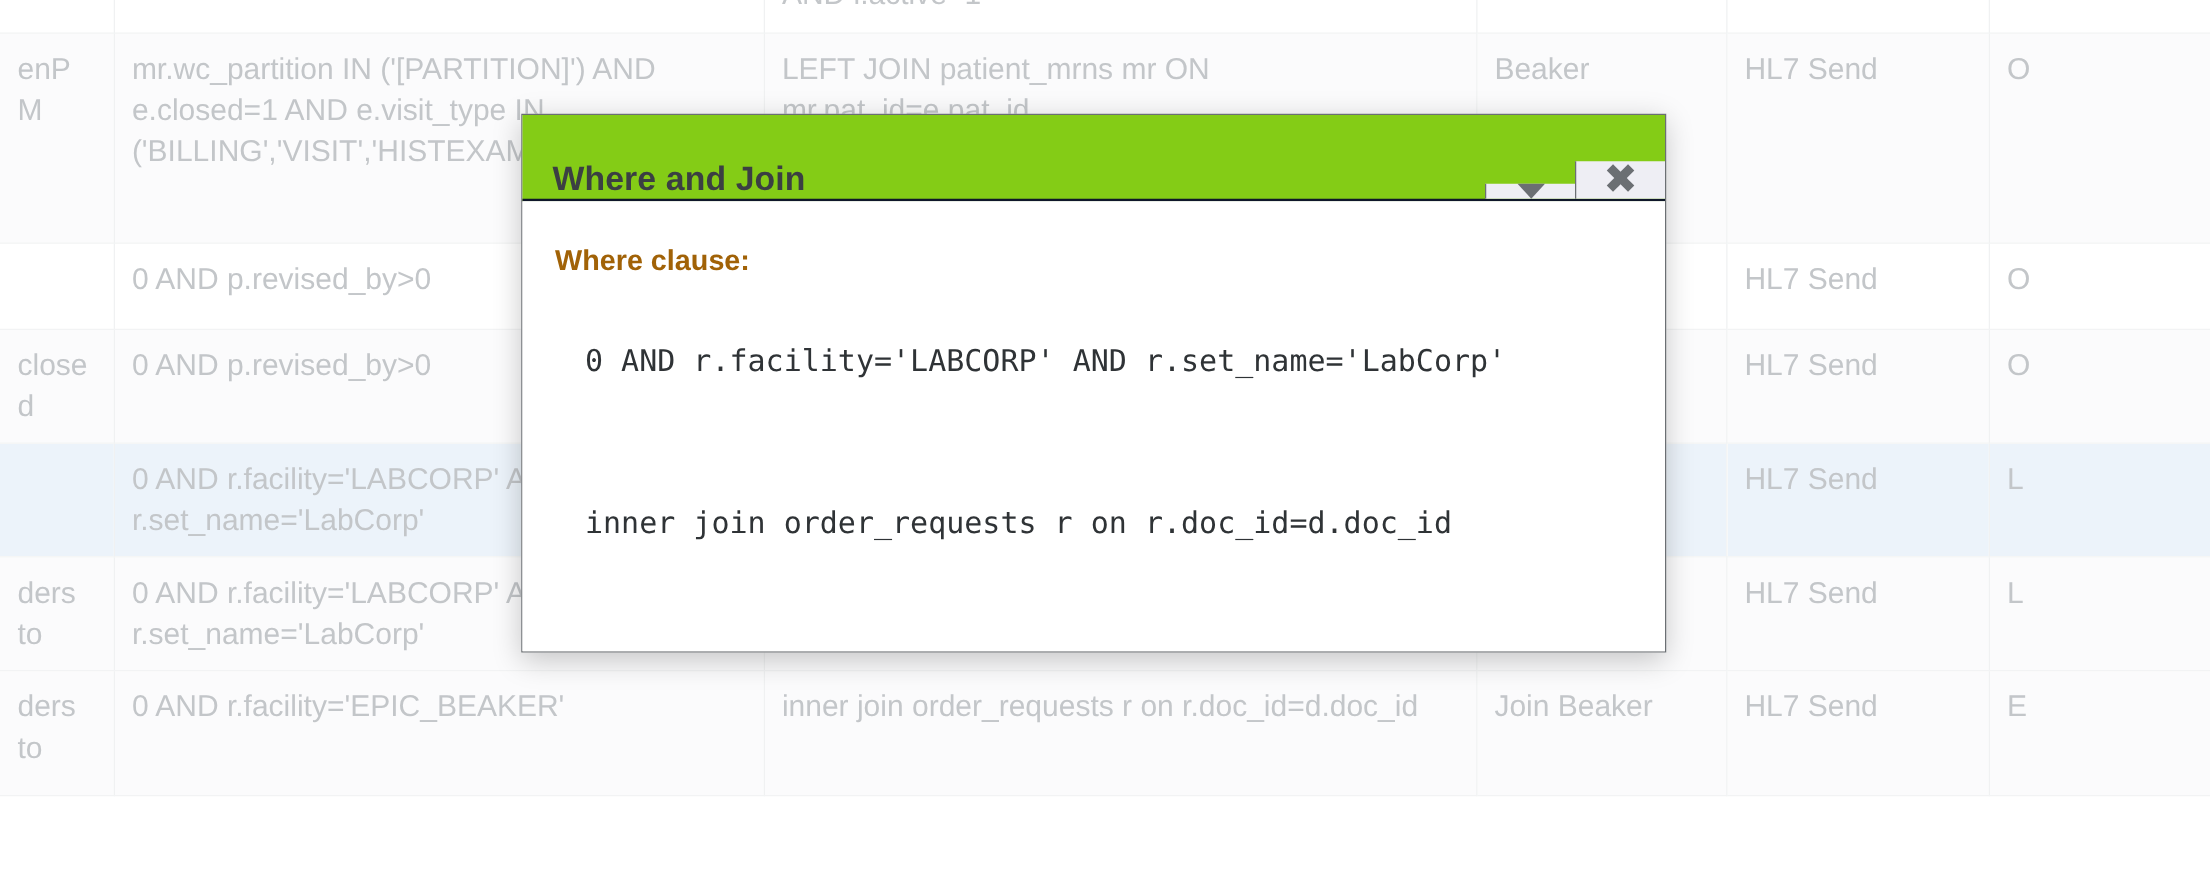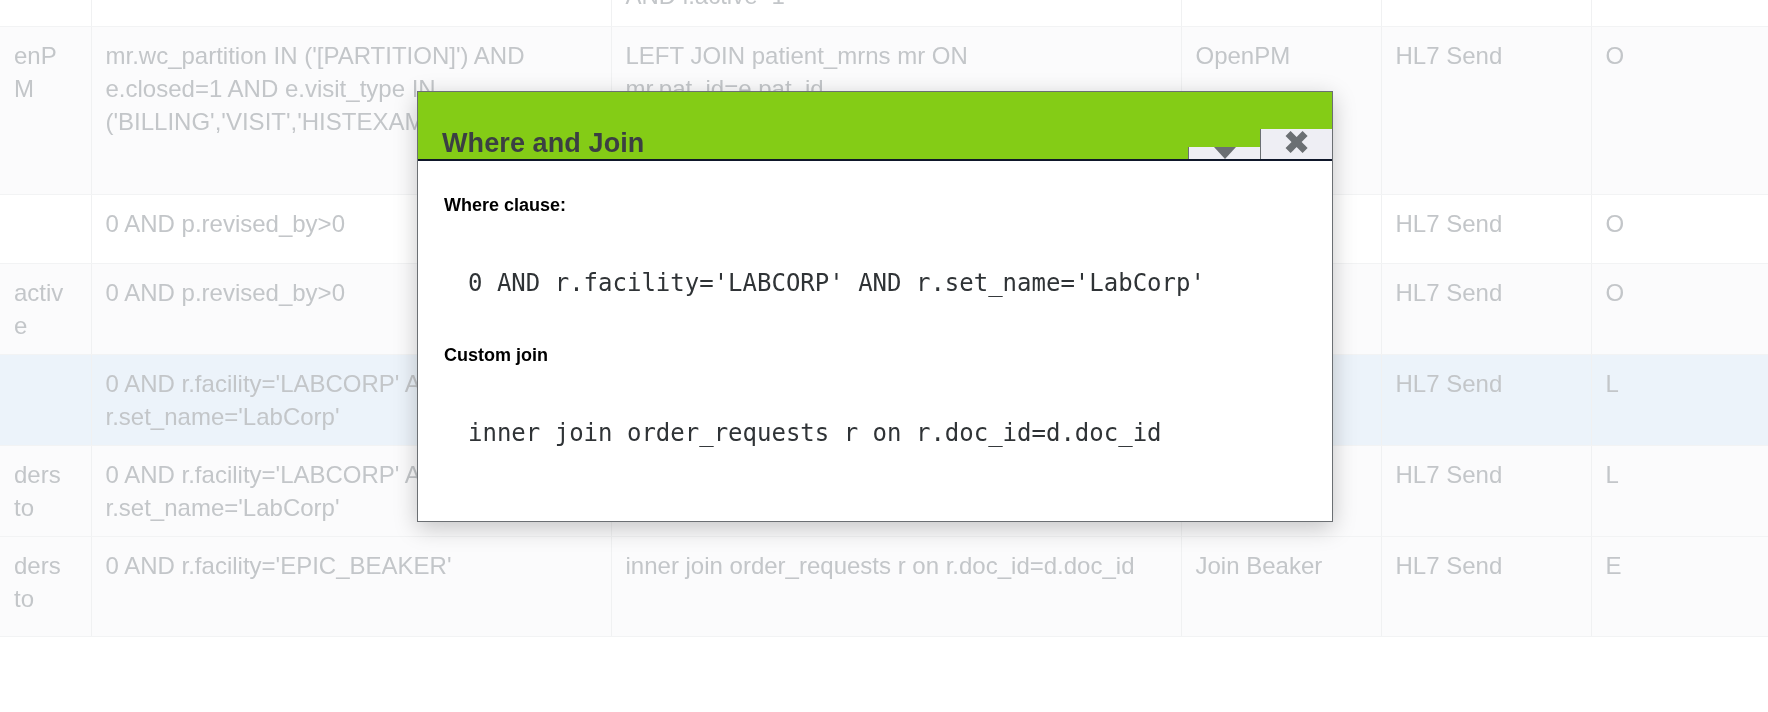--- a/index.html
+++ b/index.html
@@ -107,23 +107,23 @@
     margin-top: -3px;
   }
 
   .modal-body {
     padding: 34px 24px 34px 24px;
     background: #ffffff;
     min-height: 360px;
     box-sizing: border-box;
   }
   .section-label {
-    font-size: 18px;
+    font-size: 23px;
     font-weight: bold;
-    color: #000000;
+    color: #a16207;
     margin: 0 0 0 2px;
   }
   .code-block {
     font-family: "DejaVu Sans Mono", "Liberation Mono", monospace;
     font-size: 24px;
     color: #2f3336;
     margin: 52px 0 0 26px;
     white-space: pre-wrap;
     word-break: break-word;
     line-height: 1.3;
@@ -151,36 +151,36 @@
         <td>insurance_policy i ON i.pat_id=eb.fund_chart_id AND i.active=1</td>
         <td></td>
         <td></td>
         <td></td>
       </tr>
 
       <tr class="zebra" style="height:168px">
         <td>enPM</td>
         <td>mr.wc_partition IN ('[PARTITION]') AND e.closed=1 AND e.visit_type IN ('BILLING','VISIT','HISTEXAM')</td>
         <td>LEFT JOIN patient_mrns mr ON mr.pat_id=e.pat_id</td>
-        <td>OpenPM</td>
+        <td>Beaker</td>
         <td>HL7 Send</td>
         <td>O</td>
       </tr>
 
       <tr class="plain" style="height:69px">
         <td></td>
         <td>0 AND p.revised_by&gt;0</td>
         <td></td>
         <td>M</td>
         <td>HL7 Send</td>
         <td>O</td>
       </tr>
 
       <tr class="zebra" style="height:69px">
-        <td>active</td>
+        <td>closed</td>
         <td>0 AND p.revised_by&gt;0</td>
         <td></td>
         <td>M</td>
         <td>HL7 Send</td>
         <td>O</td>
       </tr>
 
       <tr class="selected" style="height:69px">
         <td></td>
         <td>0 AND r.facility='LABCORP' AND r.set_name='LabCorp'</td>
@@ -227,17 +227,16 @@
     </div>
   </div>
 
   <div class="modal-body">
 
     <div class="section-label">Where clause:</div>
     <div class="code-block">0 AND r.facility='LABCORP' AND r.set_name='LabCorp'</div>
 
     <div class="spacer-lg"></div>
 
-    <div class="section-label">Custom join</div>
     <div class="code-block">inner join order_requests r on r.doc_id=d.doc_id</div>
 
   </div>
 </div>
 
 </body></html>

